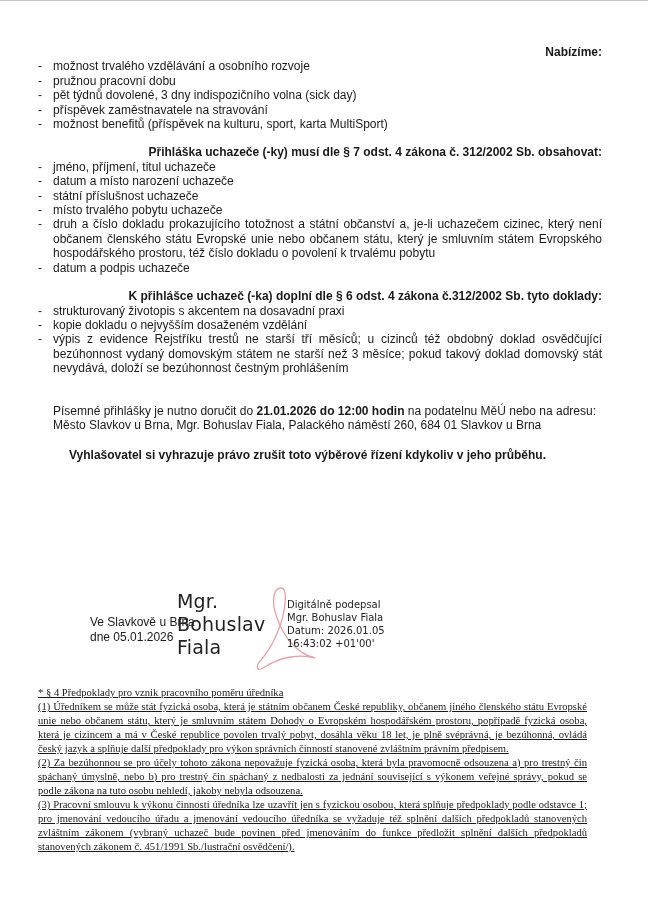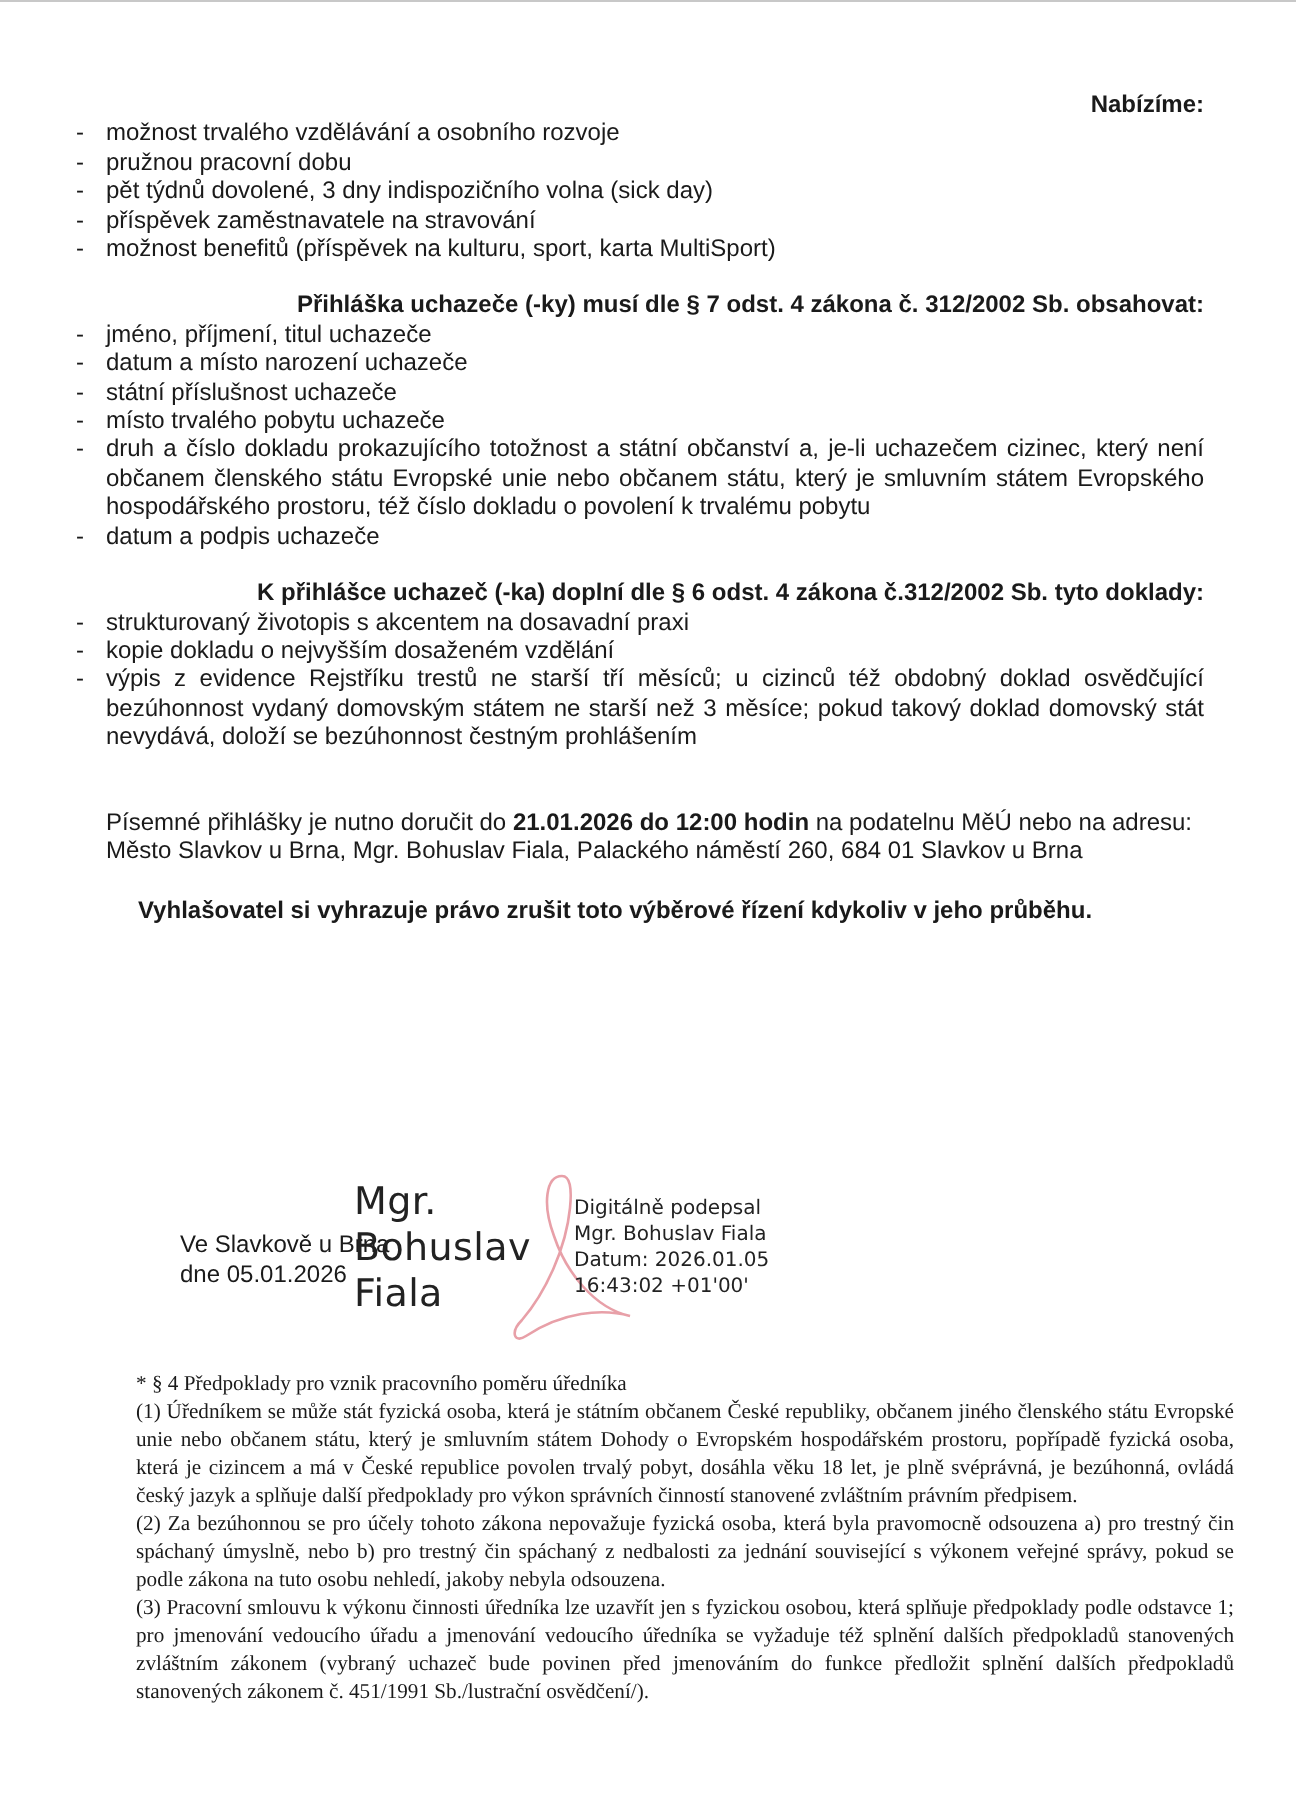--- a/index.html
+++ b/index.html
@@ -20,21 +20,21 @@
   .para { text-align: justify; }
   .deadline { font-weight: bold; }
   .info-label { font-weight: bold; font-style: italic; }
   .italic { font-style: italic; }
   .sign-row { position: absolute; left: 53px; top: 590px; width: 560px; height: 80px; }
   .sign-place { position: absolute; left: 0; top: 25px; font-size: 12px; line-height: 15px; margin-left: 37px; }
   .sign-name-big { position: absolute; left: 124px; top: 0; font-size: 19px; line-height: 23px; color: #222; font-family: "DejaVu Sans", sans-serif; letter-spacing: 0.2px; }
   .sign-digital { position: absolute; left: 234px; top: 8px; font-size: 10px; line-height: 13px; color: #222; font-family: "DejaVu Sans", sans-serif; }
   .sign-secretary { position: absolute; left: 302px; top: 27px; font-size: 12px; line-height: 15px; }
   .pdf-logo { position: absolute; left: 198px; top: -6px; width: 70px; height: 92px; }
-  .footnote { position: absolute; left: 68px; top: 686px; width: 549px; font-family: "Liberation Serif", serif; font-size: 10.6px; line-height: 14px; text-align: justify; color: #1a1a1a; }
+  .footnote { position: absolute; left: 38px; top: 686px; width: 549px; font-family: "Liberation Serif", serif; font-size: 10.6px; line-height: 14px; text-align: justify; color: #1a1a1a; text-decoration: underline; }
   .footnote p { margin: 0; }
 </style>
 </head>
 <body>
 
 <div class="topline"></div>
 
 <div class="page">
 
   <div>

